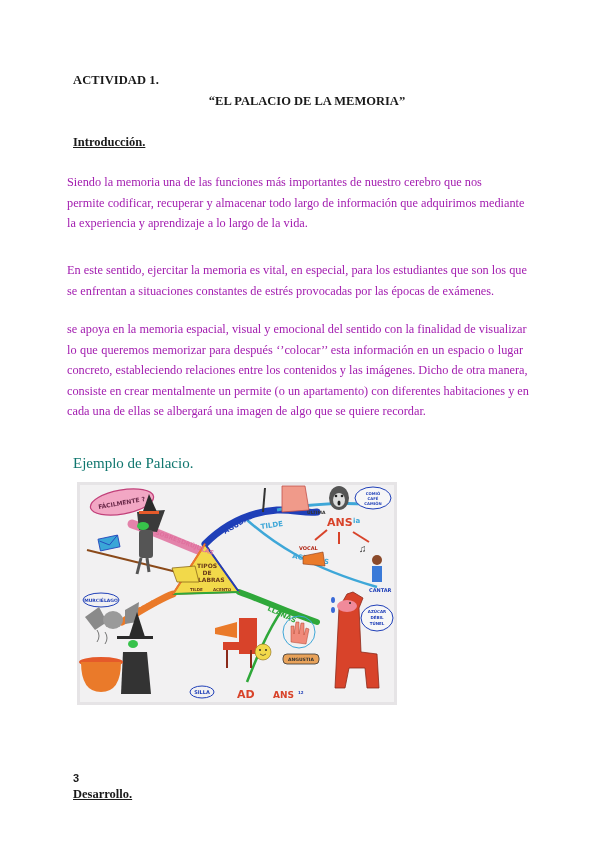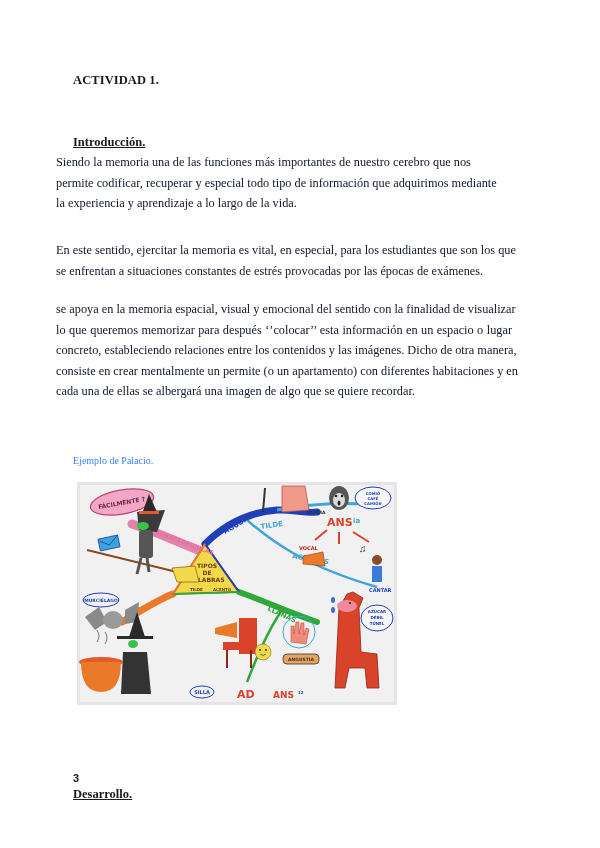--- a/index.html
+++ b/index.html
@@ -40,45 +40,46 @@
       position: absolute;
       left: 73px;
       font-weight: bold;
       font-size: 12.5px;
       text-decoration: underline;
     }
     .intro-heading { top: 135px; }
     .dev-heading { top: 787px; }
     .para {
       position: absolute;
-      left: 56px;
+      left: 67px;
       width: 456px;
       font-size: 12.3px;
       line-height: 20.5px;
-      color: #0f172a;
+      color: #a21caf;
+      margin-top: 20px;
     }
     .para .line {
       display: block;
       white-space: nowrap;
     }
     .para.justify .line {
       text-align: justify;
       text-align-last: justify;
     }
     .para.justify .line.last {
       text-align-last: left;
     }
     .p1 { top: 152px; }
     .p2 { top: 240px; }
     .p3 { top: 299px; }
     .example-label {
       position: absolute;
       left: 73px; top: 455px;
-      font-size: 10px;
-      color: #3b82f6;
+      font-size: 15px;
+      color: #0f766e;
     }
     .page-number {
       position: absolute;
       left: 73px; top: 772px;
       font-family: "Liberation Sans", "DejaVu Sans", sans-serif;
       font-weight: bold;
       font-size: 11px;
     }
     .figure {
       position: absolute;
@@ -95,26 +96,27 @@
       font-family: "DejaVu Sans", sans-serif;
       font-weight: bold;
     }
   </style>
 </head>
 <body>
 
 <div class="page">
 
   <div class="activity-label">ACTIVIDAD 1.</div>
+  <div class="doc-title">“EL PALACIO DE LA MEMORIA”</div>
 
   <div class="section-heading intro-heading">Introducción.</div>
 
   <div class="para p1">
     <span class="line">Siendo la memoria una de las funciones más importantes de nuestro cerebro que nos</span>
-    <span class="line">permite codificar, recuperar y especial todo tipo de información que adquirimos mediante</span>
+    <span class="line">permite codificar, recuperar y almacenar todo largo de información que adquirimos mediante</span>
     <span class="line">la experiencia y aprendizaje a lo largo de la vida.</span>
   </div>
 
   <div class="para p2 justify">
     <span class="line">En este sentido, ejercitar la memoria es vital, en especial, para los estudiantes que son los que</span>
     <span class="line last">se enfrentan a situaciones constantes de estrés provocadas por las épocas de exámenes.</span>
   </div>
 
   <div class="para p3 justify">
     <span class="line">se apoya en la memoria espacial, visual y emocional del sentido con la finalidad de visualizar</span>

